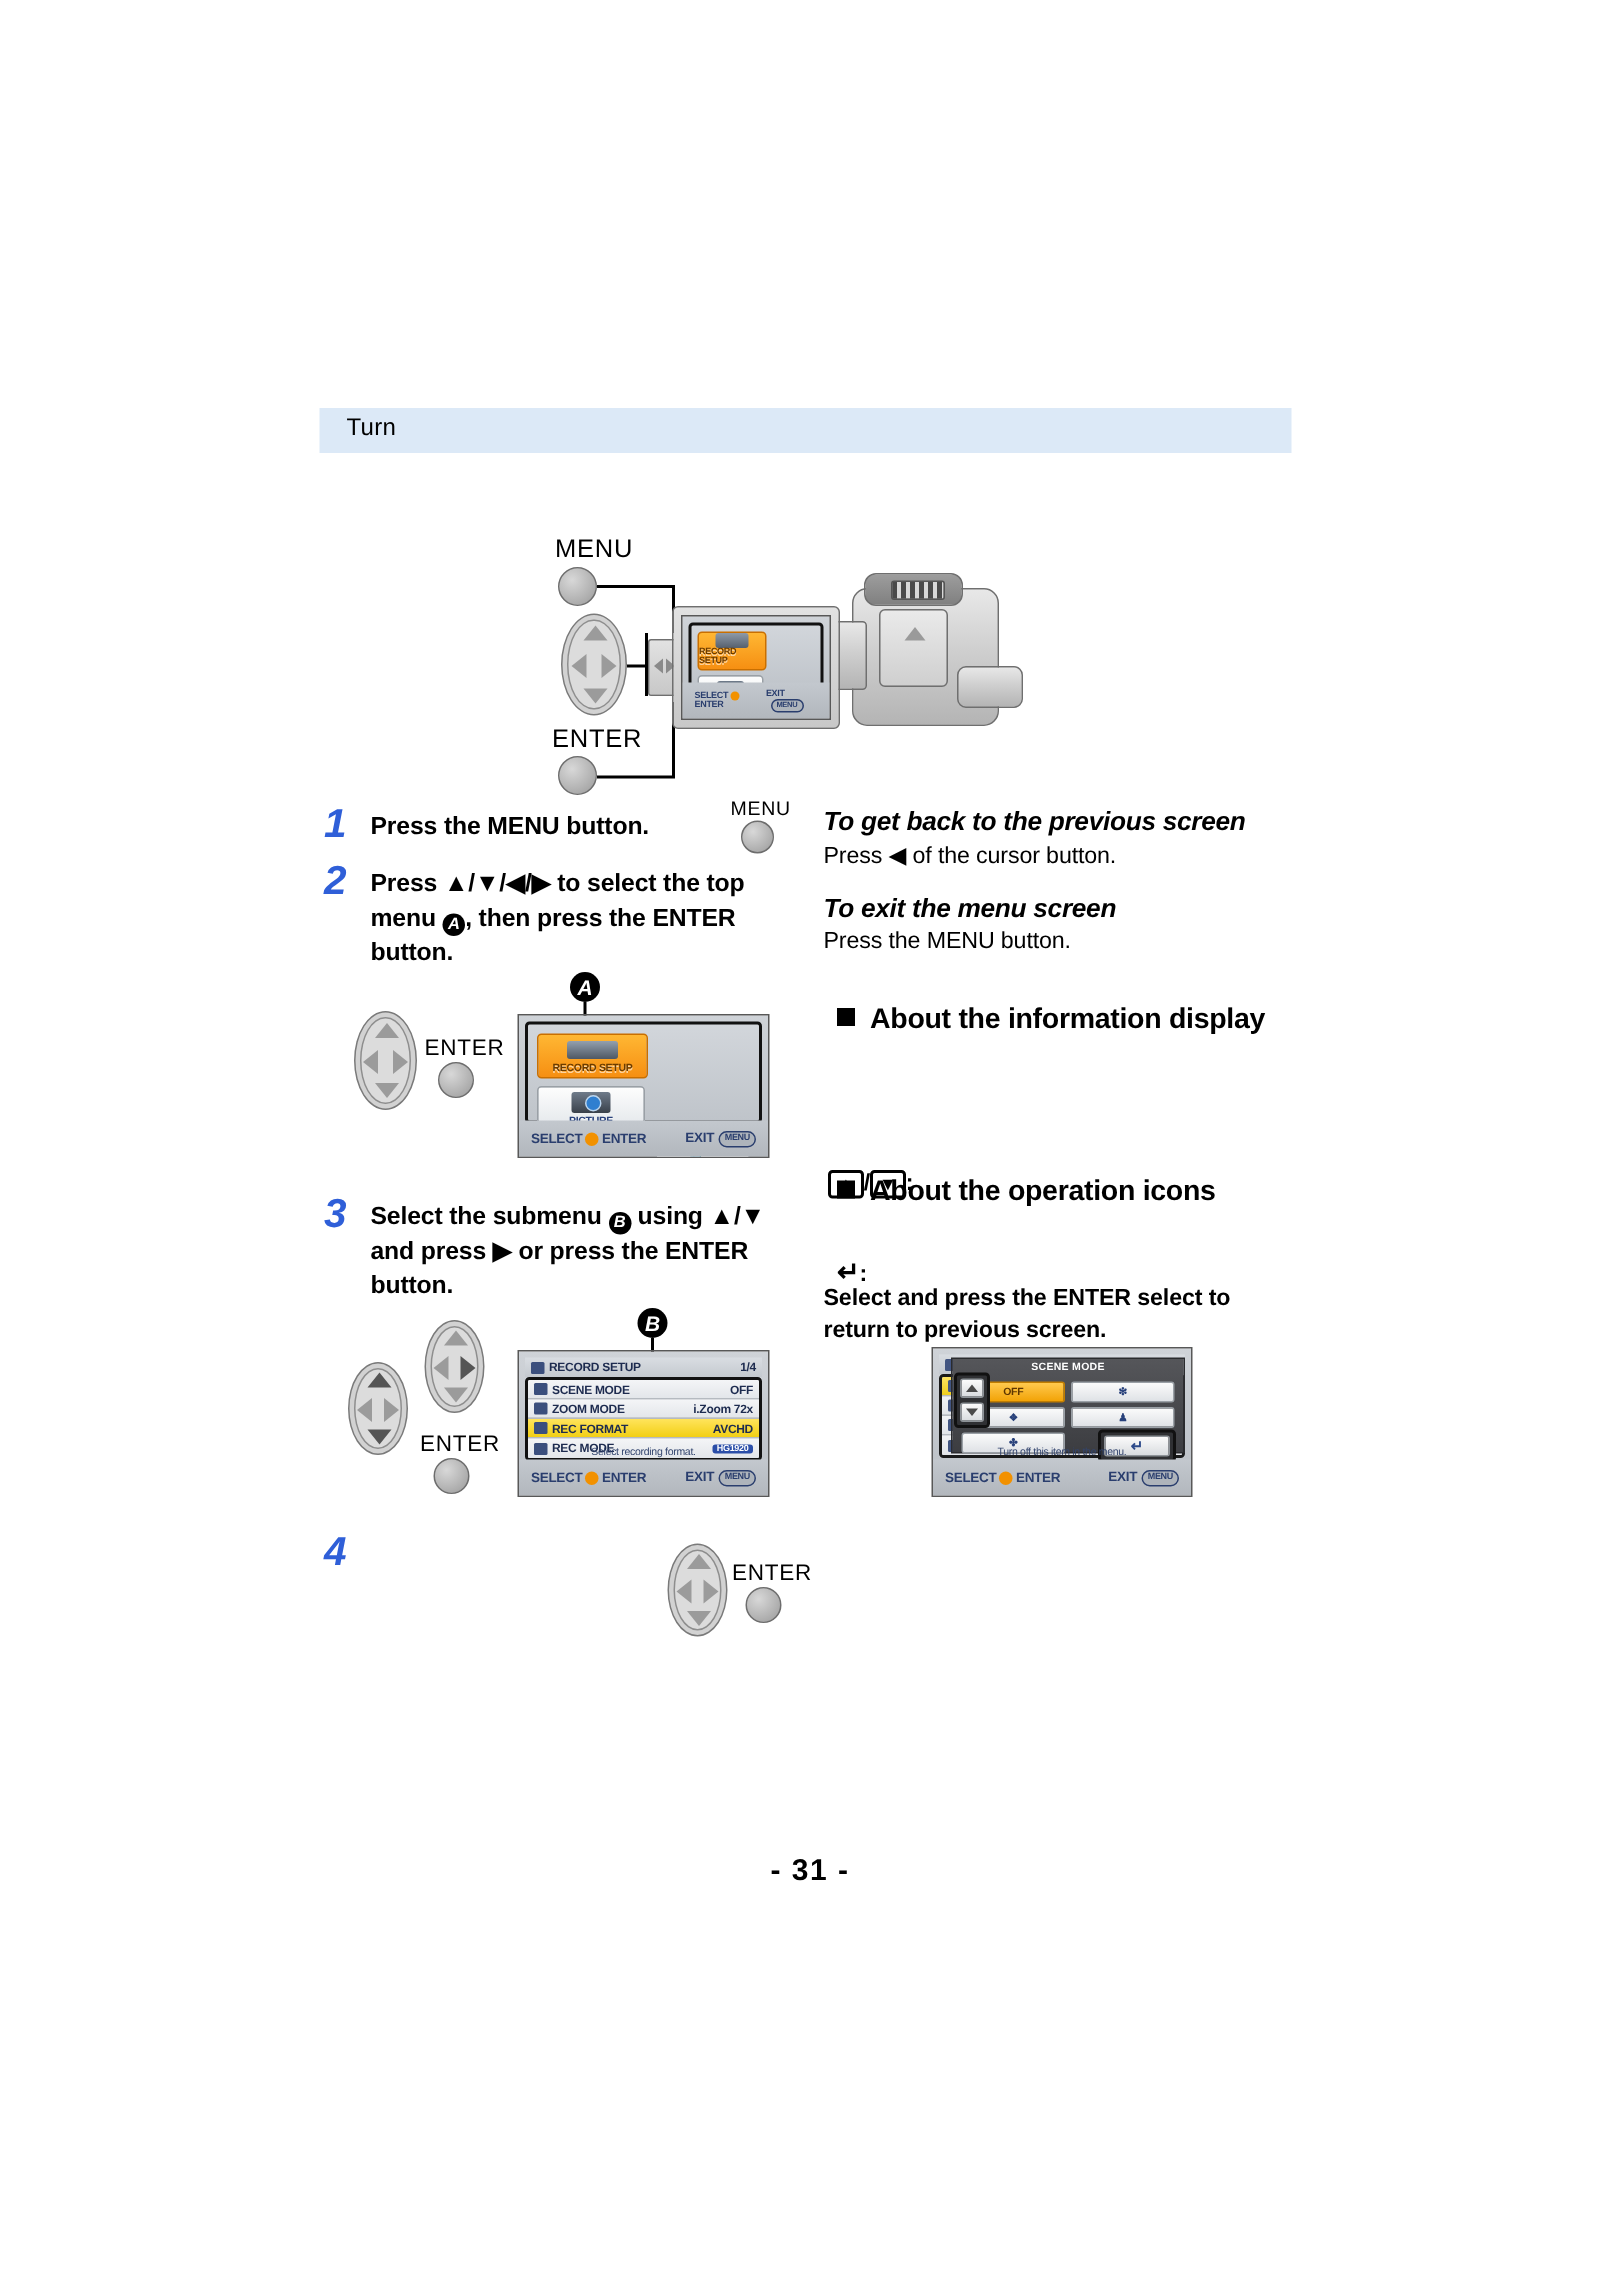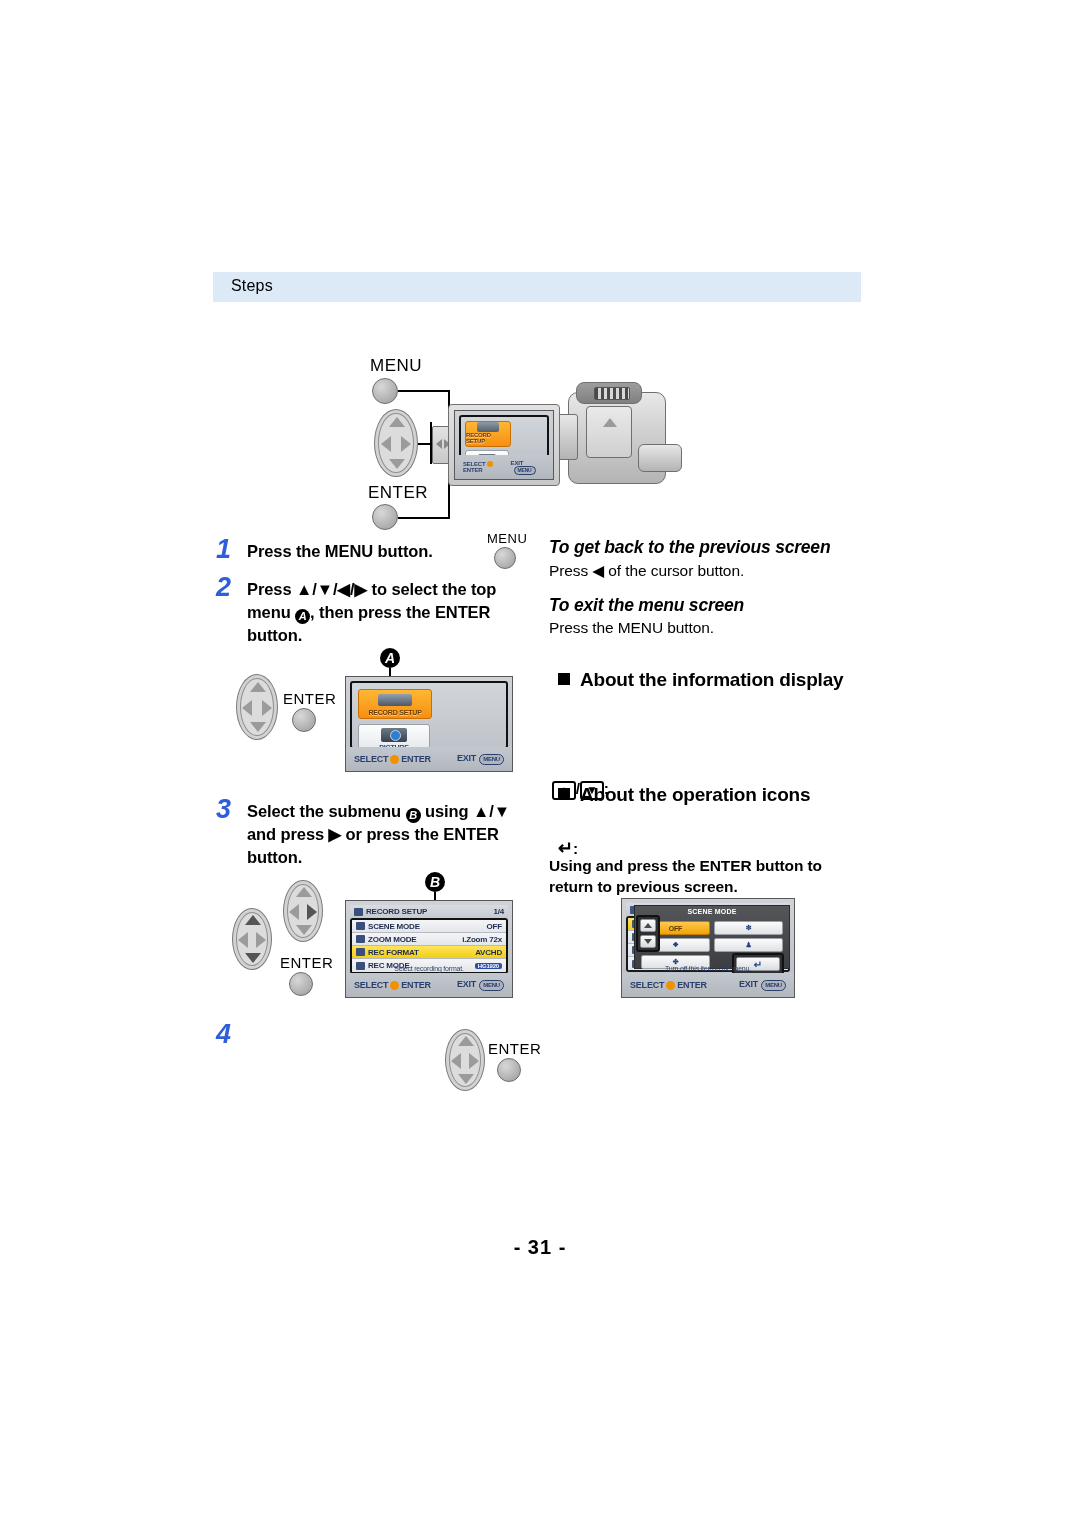--- a/index.html
+++ b/index.html
@@ -413,21 +413,21 @@
     font-weight: bold;
     letter-spacing: 1px;
   }
 </style>
 </head>
 <body>
 
 <div class="page">
 
   <div class="hdr-basic">
-    <span>Steps</span>
+    <span>Turn</span>
   </div>
 
   <div class="cam-wrap">
 
     <div class="lbl" style="left:8px; top:0px; font-size:17px;">MENU</div>
     <div class="btn-round" style="left:10px; top:22px; width:26px; height:26px;"></div>
 
     <div class="lead" style="left:36px; top:34px; width:52px; height:1.6px;"></div>
     <div class="lead" style="left:86px; top:34px; width:1.6px; height:32px;"></div>
 
@@ -619,21 +619,21 @@
 
   <div class="sec-hd" style="left:558px; top:784px;"><span class="sq"></span><span>About the operation icons</span></div>
 
   <div class="bold-txt" style="left:552px; top:778px;">
     <span class="keycap">▲</span>/<span class="keycap">▼</span><span>:</span>
   </div>
 
   <div class="bold-txt" style="left:558px; top:838px; font-size:18px;">
     <span>↵</span><span style="font-size:15.5px;">:</span>
   </div>
-  <div class="bold-txt" style="left:549px; top:855px; width:300px;">Using and press the ENTER button to return to previous screen.</div>
+  <div class="bold-txt" style="left:549px; top:855px; width:300px;">Select and press the ENTER select to return to previous screen.</div>
 
   <div class="lcd" style="left:621px; top:898px; width:174px; height:100px;">
 
     <div class="sub-list" style="bottom:22px; opacity:0.95;">
       <div class="sub-title">
         <span><span class="row-ic"></span><span>RECORD SETUP</span></span>
         <span>1/4</span>
       </div>
       <div class="sub-rows">
         <div class="sub-row hl">

